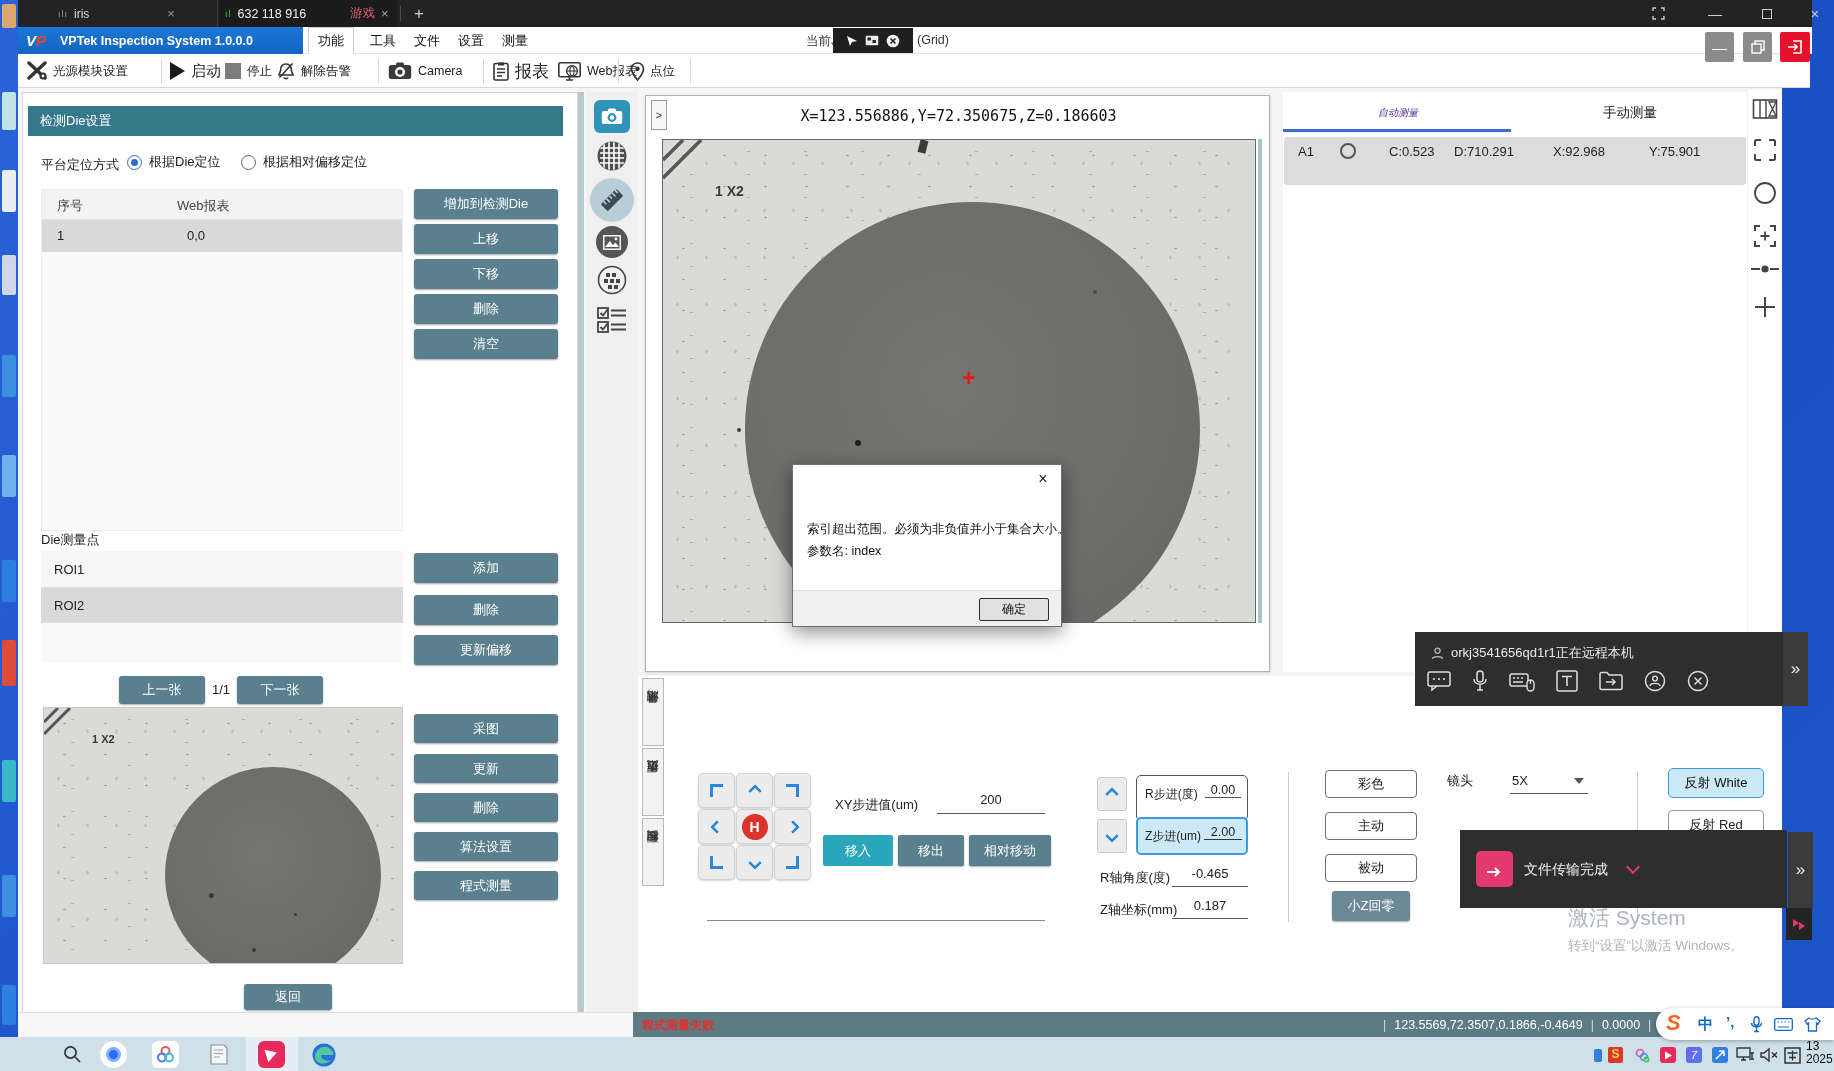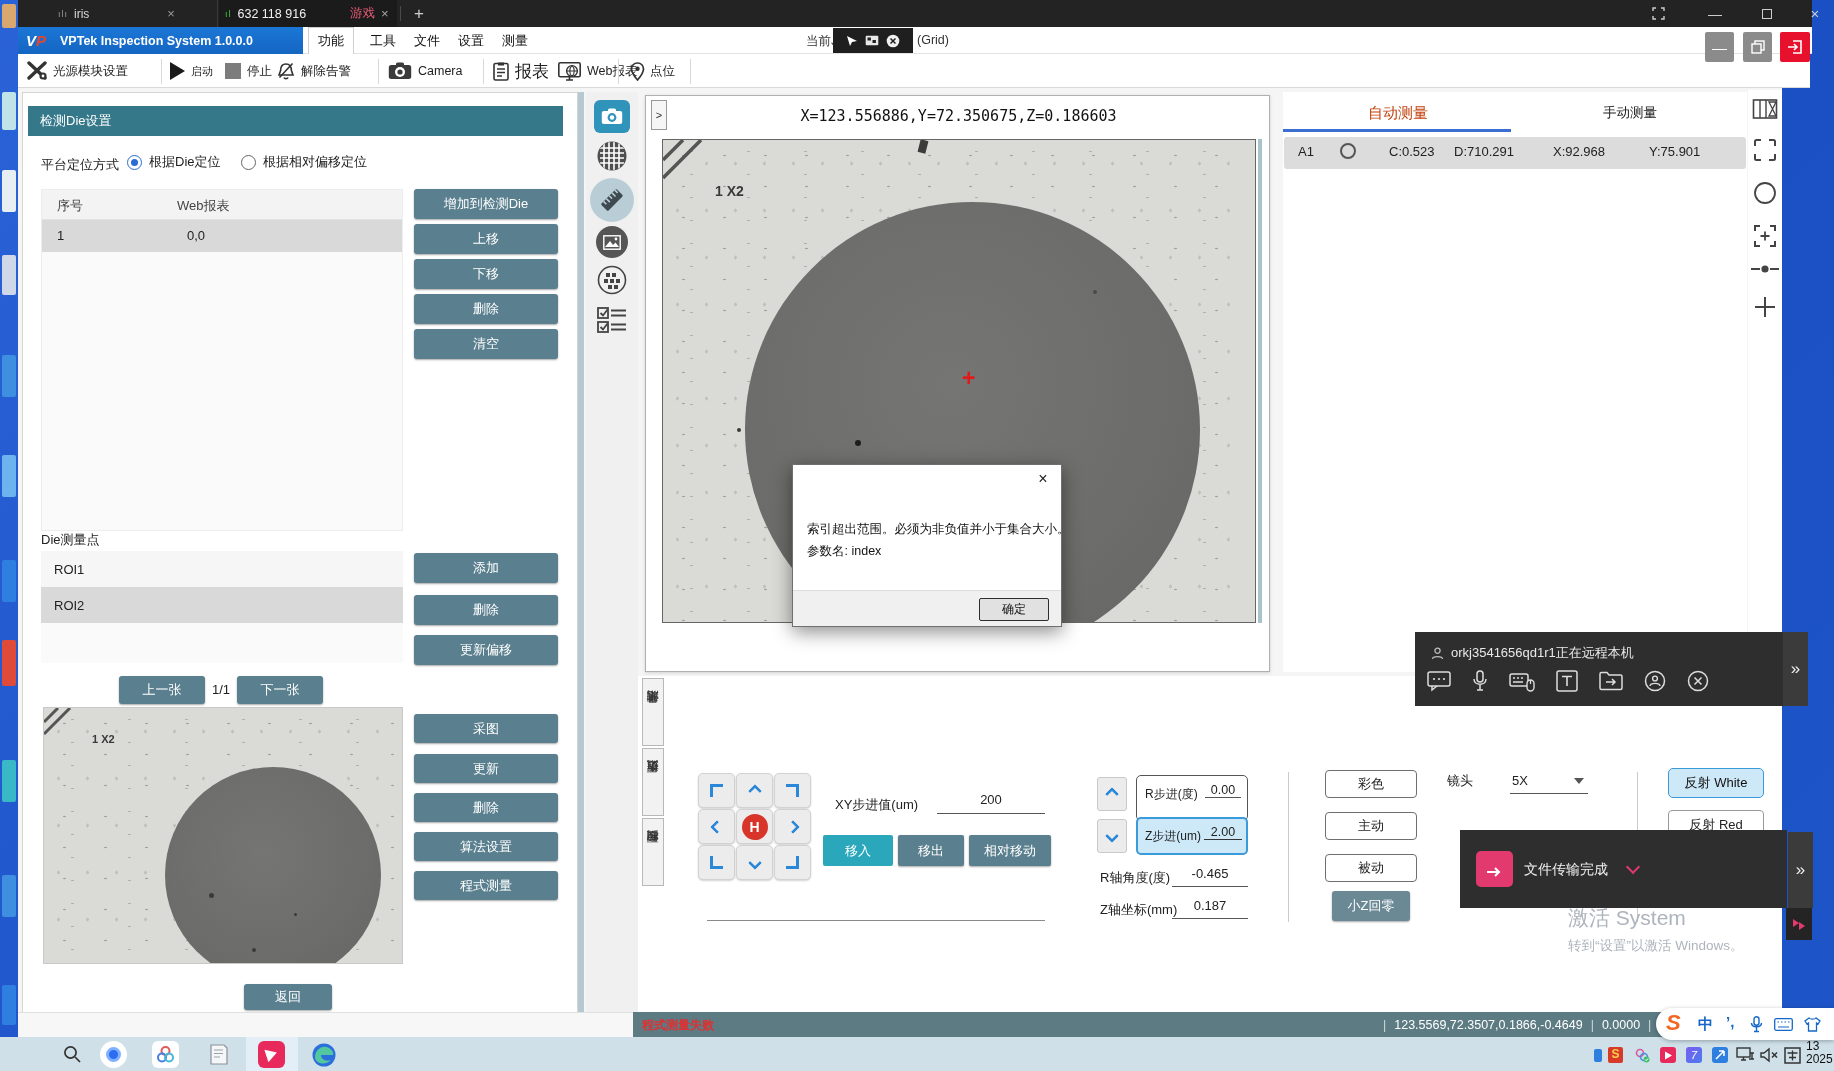--- a/index.html
+++ b/index.html
@@ -126,21 +126,21 @@
           <path d="M3 2 L19 17" stroke="#333" stroke-width="3.4" stroke-linecap="round"></path>
           <path d="M19 2 L3 17" stroke="#333" stroke-width="3.4" stroke-linecap="round"></path>
           <circle cx="17" cy="15" r="3.6" fill="#333"></circle>
           <circle cx="17" cy="15" r="1.4" fill="#fff"></circle>
         </svg>
       <span class="tx" style="font-size:12.5px;">光源模块设置</span>
     </div>
     <div class="a sep" style="left:143px;top:5px;height:25px;"></div>
     <div class="a f" style="left:152px;top:0;height:34px;gap:6px;">
       <span style="width:0;height:0;border-left:15px solid #1a1a1a;border-top:9px solid transparent;border-bottom:9px solid transparent;"></span>
-      <span class="tx" style="font-size:11px;">启动</span>
+      <span class="tx" style="font-size:15px;">启动</span>
     </div>
     <div class="a f" style="left:207px;top:0;height:34px;gap:6px;">
       <span style="width:16px;height:16px;background:#7c7c7c;"></span>
       <span class="tx" style="font-size:12.5px;">停止</span>
     </div>
     <div class="a f" style="left:258px;top:0;height:34px;gap:5px;">
       <svg width="20" height="19" viewBox="0 0 20 19">
           <path d="M10 2 C6 2 4.6 5 4.6 8.5 L3 13 H17 L15.4 8.5 C15.4 5 14 2 10 2 Z" fill="none" stroke="#333" stroke-width="1.6"></path>
           <path d="M8 15.5 C8.4 17 11.6 17 12 15.5" fill="none" stroke="#333" stroke-width="1.6"></path>
           <path d="M16.5 1.5 L3.5 15.5" stroke="#333" stroke-width="1.6"></path>
@@ -345,27 +345,27 @@
     <div class="a f" style="right:8px;top:4px;width:20px;height:20px;font-size:16px;color:#222;">×</div>
     <div class="a" style="left:14px;top:56px;font-size:12.5px;color:#111;white-space:nowrap;">索引超出范围。必须为非负值并小于集合大小。</div>
     <div class="a" style="left:14px;top:78px;font-size:12.5px;color:#111;">参数名: index</div>
     <div class="a" style="left:0;top:125px;width:268px;height:36px;background:#f0f0f0;border-top:1px solid #ddd;">
       <div class="a f" style="left:186px;top:7px;width:70px;height:23px;background:#e1e1e1;border:1.5px solid #2e2e2e;border-radius:2px;font-size:12px;color:#111;">确定</div>
     </div>
   </div>
 
   <div class="a" style="left:1283px;top:92px;width:464px;height:580px;background:#fff;">
     <div class="a f" style="left:0;top:5px;width:230px;height:32px;">
-      <span style="font-size:15px;color:#c2410c;">自动测量</span>
+      <span style="font-size:10px;color:#4c1d95;font-style:italic;">自动测量</span>
     </div>
     <div class="a" style="left:0;top:37px;width:228px;height:3px;background:#3a6ed0;"></div>
     <div class="a f" style="left:230px;top:5px;width:234px;height:32px;">
       <span style="font-size:13.5px;color:#222;">手动测量</span>
     </div>
-    <div class="a" style="left:1px;top:45px;width:462px;height:32px;background:#dcdcdc;border-radius:3px;">
+    <div class="a" style="left:1px;top:45px;width:462px;height:48px;background:#dcdcdc;border-radius:3px;">
       <span class="a tx" style="left:14px;top:7px;">A1</span>
       <span class="a" style="left:56px;top:6px;width:16px;height:16px;border:2px solid #555;border-radius:50%;"></span>
       <span class="a tx" style="left:105px;top:7px;">C:0.523</span>
       <span class="a tx" style="left:170px;top:7px;">D:710.291</span>
       <span class="a tx" style="left:269px;top:7px;">X:92.968</span>
       <span class="a tx" style="left:365px;top:7px;">Y:75.901</span>
     </div>
   </div>
 
   <div class="a" style="left:1748px;top:90px;width:34px;height:922px;background:#fff;">

